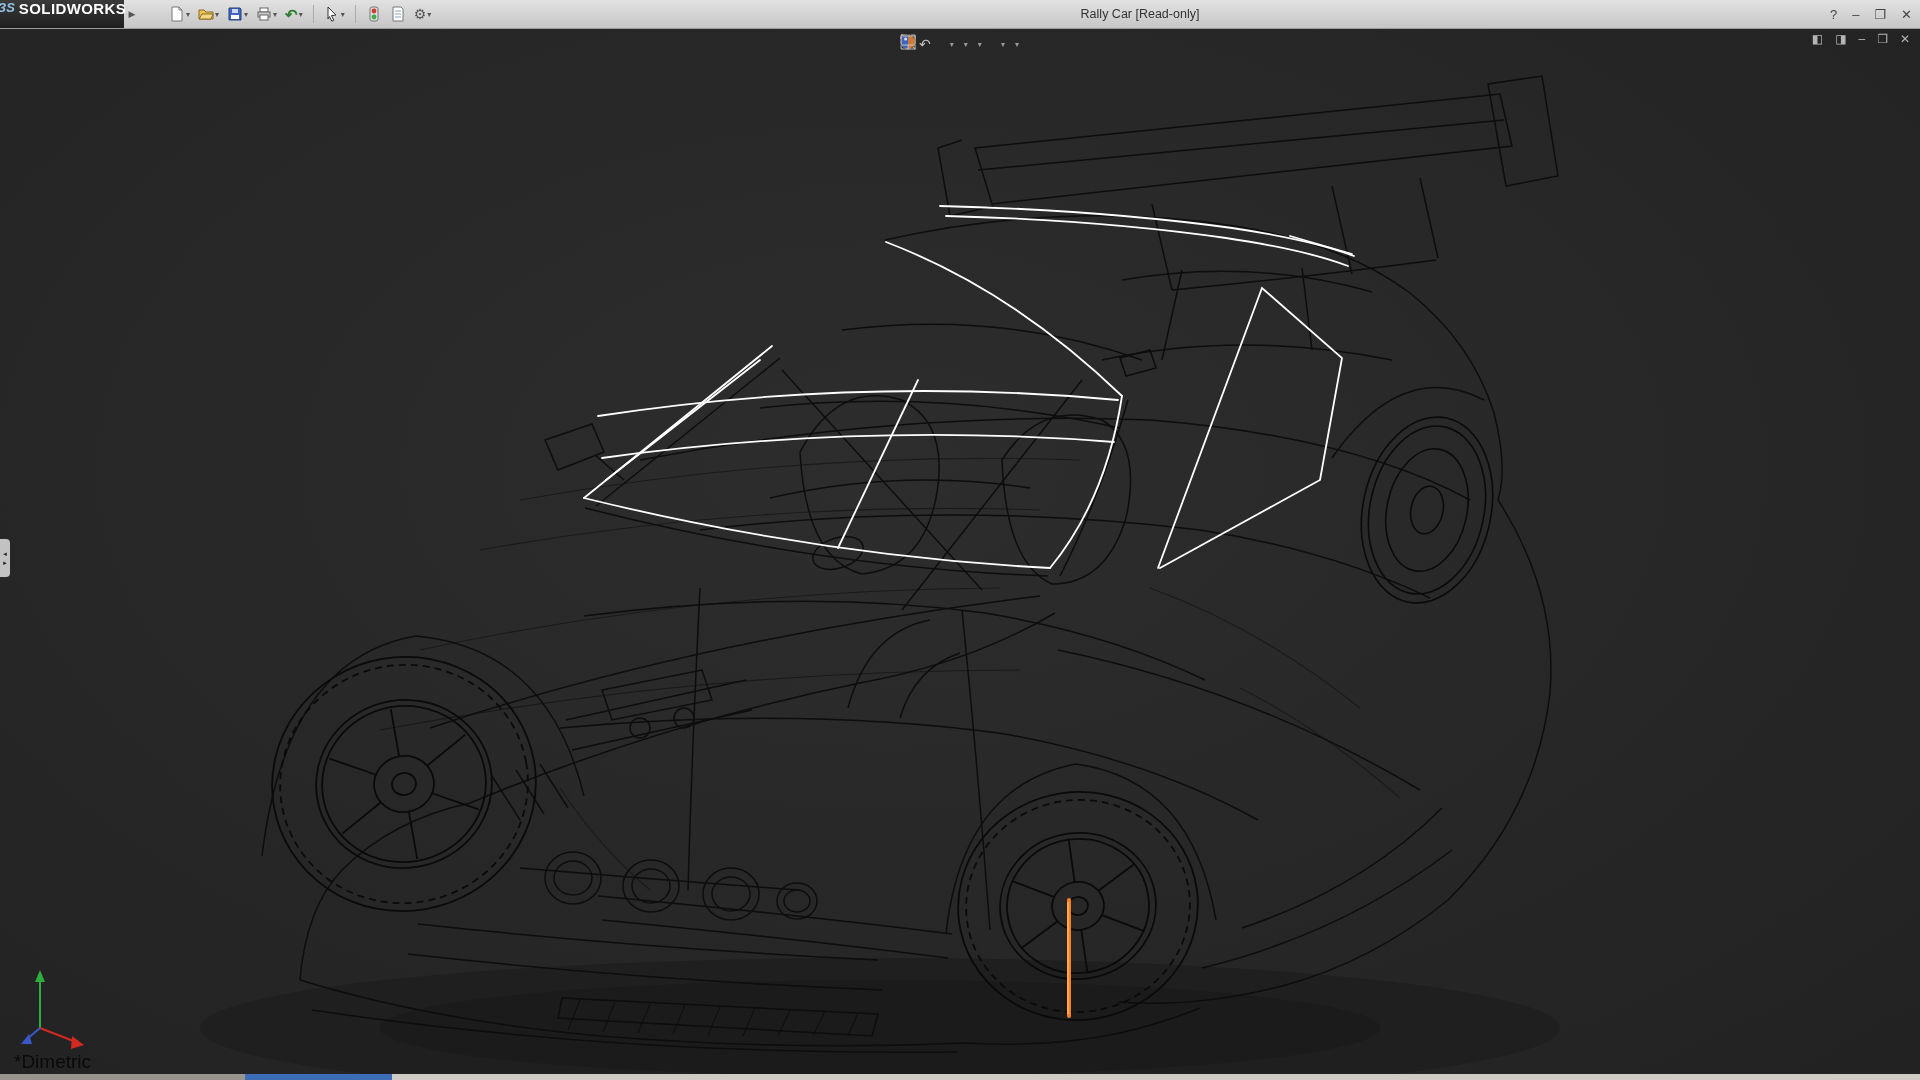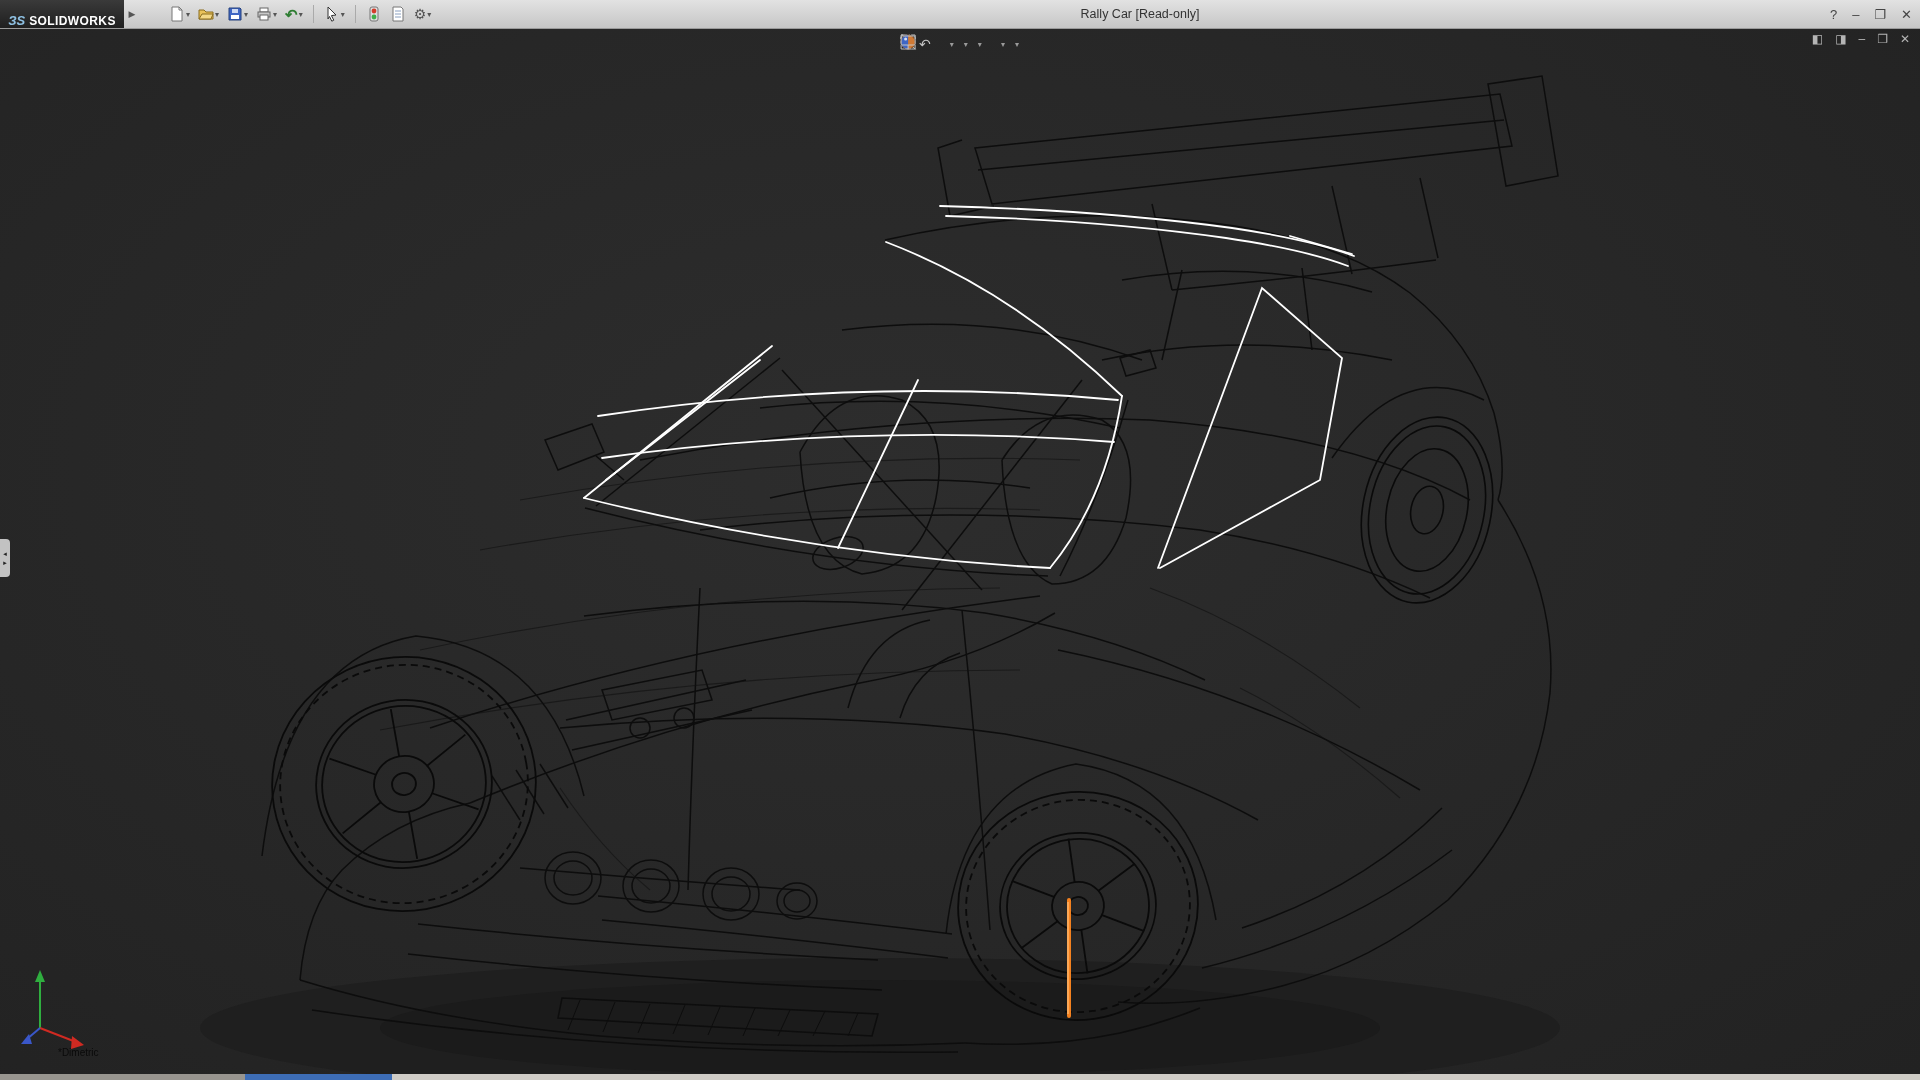--- a/index.html
+++ b/index.html
@@ -2,23 +2,23 @@
 <html><head>
 <meta charset="utf-8">
 <style>
   html,body{margin:0;padding:0;width:1920px;height:1080px;overflow:hidden;
     font-family:"Liberation Sans", sans-serif;background:#232323;}
   
   .titlebar{position:absolute;top:0;left:0;width:1920px;height:28px;
     background:linear-gradient(#e2e2e2,#c6c6c6);border-bottom:1px solid #9a9a9a;
     display:flex;align-items:center;z-index:30;}
   .brand{width:124px;height:28px;background:linear-gradient(#3a3a3a,#1f1f1f);
-    display:flex;align-items:flex-end;justify-content:center;gap:4px;flex:0 0 auto;}
+    display:flex;align-items:flex-start;justify-content:center;gap:4px;flex:0 0 auto;}
   .brand-logo{color:#8fc1e3;font-weight:bold;font-style:italic;font-size:13px;}
-  .brand-name{color:#ffffff;font-weight:bold;font-size:12px;letter-spacing:.4px;}
+  .brand-name{color:#ffffff;font-weight:bold;font-size:15px;letter-spacing:.4px;}
   .menu-arrow{width:16px;height:22px;display:flex;align-items:center;justify-content:center;
     color:#555;font-size:9px;flex:0 0 auto;}
   .tb-group{display:flex;align-items:center;gap:2px;margin-left:26px;}
   .tb-btn{height:24px;display:flex;align-items:center;justify-content:center;
     padding:0 3px;border-radius:2px;}
   .chev{font-size:8px;color:#555;margin-left:1px;}
   .tb-sep{width:1px;height:18px;background:#aaa;margin:0 5px;}
   .glyph-undo{color:#2e7d32;font-weight:bold;font-size:15px;line-height:1;}
   .glyph-gear{color:#555;font-size:14px;line-height:1;}
   .tb-title{position:absolute;left:360px;right:0;top:0;height:27px;display:flex;
@@ -40,21 +40,21 @@
   .hud-glyph{color:#c4c4c4;font-size:14px;line-height:1;}
   
   .doc-controls{position:absolute;top:4px;right:10px;display:flex;align-items:center;
     gap:12px;color:#b5b5b5;font-size:12px;z-index:10;}
   
   .splitter-tab{position:absolute;left:0;top:511px;width:10px;height:38px;
     background:#c2c2c2;border-radius:0 4px 4px 0;display:flex;flex-direction:column;
     align-items:center;justify-content:center;gap:2px;z-index:10;}
   .splitter-tab span{font-size:7px;color:#222;line-height:1;}
   
-  .view-label{position:absolute;left:14px;bottom:16px;color:#0a0a0a;font-size:10px;z-index:10;margin-left:44px;}
+  .view-label{position:absolute;left:14px;bottom:1px;color:#0a0a0a;font-size:19px;z-index:10;}
   
   .statusbar{position:absolute;bottom:0;left:0;width:1920px;height:6px;background:#cfccc6;z-index:30;}
   .statusbar .seg-gray{position:absolute;left:0;top:0;width:245px;height:6px;background:#98958f;}
   .statusbar .seg-blue{position:absolute;left:245px;top:0;width:147px;height:6px;background:#3d6db6;}
 </style>
 </head>
 <body>
 
 <div class="titlebar">
   <div class="brand">

